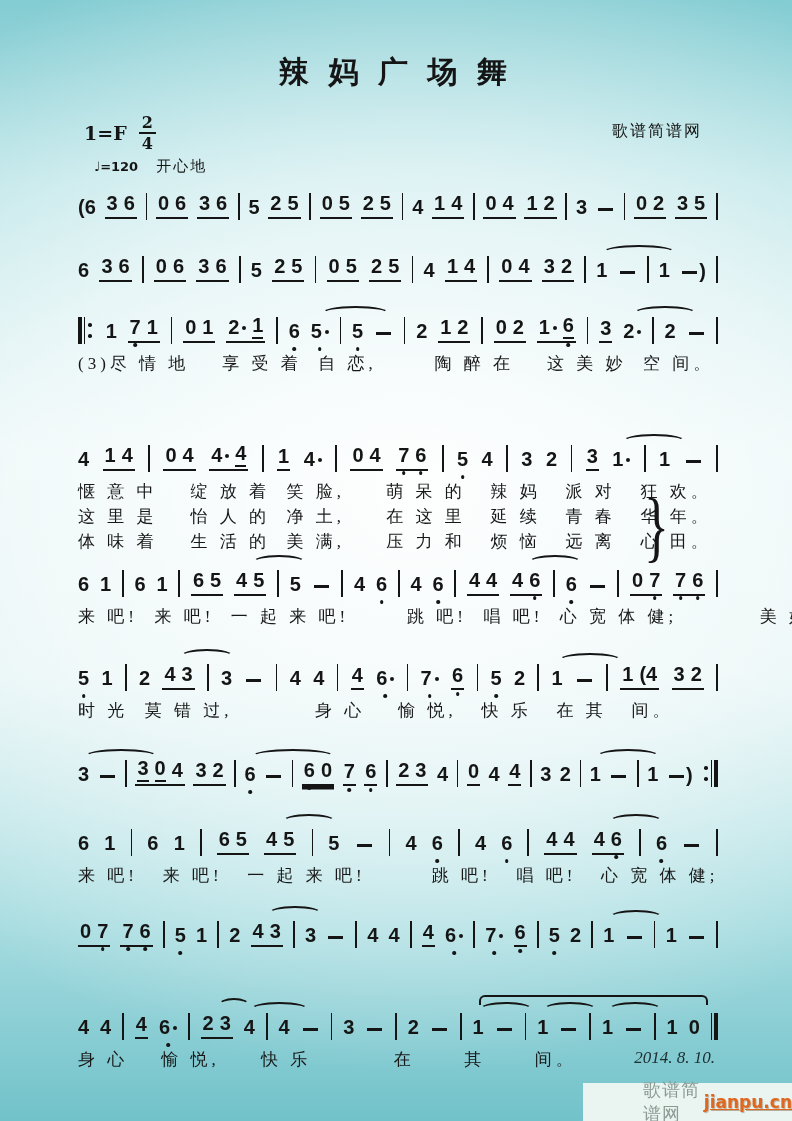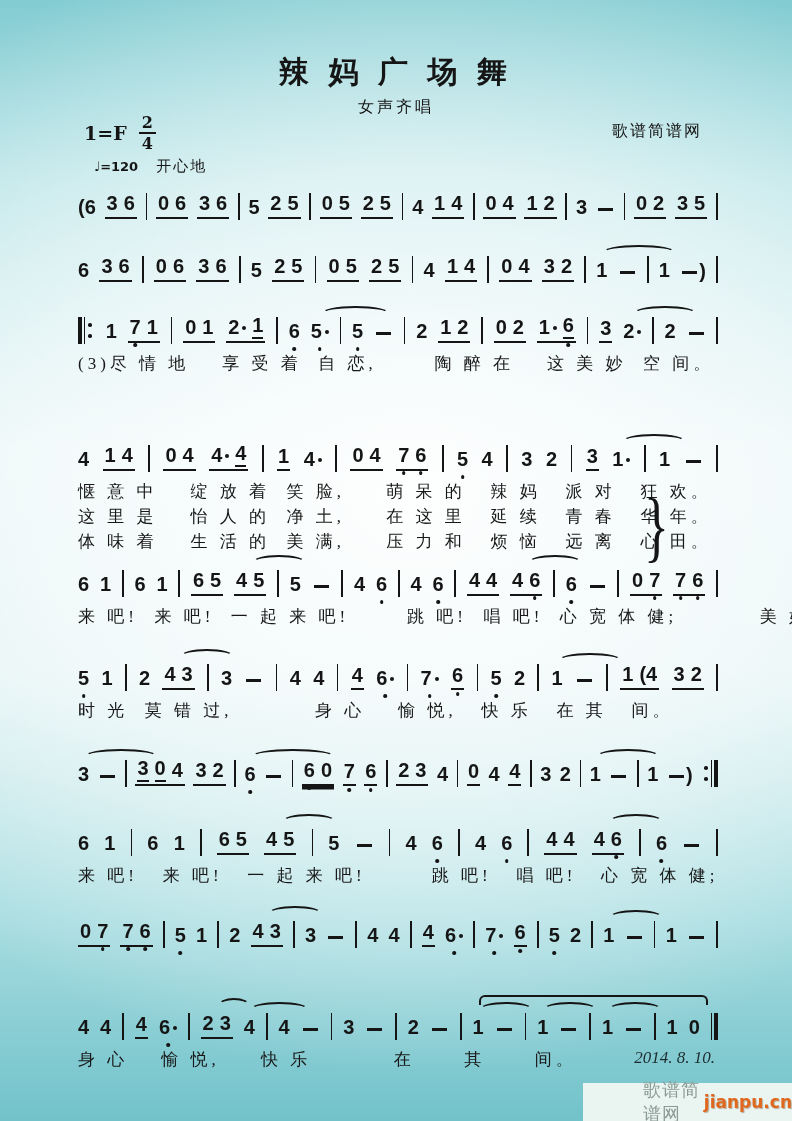--- a/index.html
+++ b/index.html
@@ -60,28 +60,27 @@
     line-height:25px;margin-top:7px;color:#181818;}
   .lyric + .lyric{margin-top:0;}
   .brace{position:absolute;left:566px;top:40px;font:400 52px "Liberation Serif",serif;
     transform:scaleY(1.5);transform-origin:top;}
   
   .date{position:absolute;top:1048px;right:77px;font:italic 17px "Liberation Serif",serif;color:#1d2e30;}
   .wmbox{position:absolute;left:583px;top:1083px;width:209px;height:38px;
     background:#eaf5f1;display:flex;align-items:center;}
   .wmsite{font:18px "Liberation Serif",serif;color:#8b9b94;margin-left:60px;letter-spacing:1px;}
   .wmdomain{font:700 17px "DejaVu Sans",sans-serif;color:#e0671e;
-    text-shadow:1px 1px 1px rgba(90,40,0,.35);}
+    text-shadow:1px 1px 1px rgba(90,40,0,.35);text-decoration:underline;}
 </style>
 </head>
 <body>
 
 <div class="page">
   <div class="title">辣 妈 广 场 舞</div>
-  <div class="subtitle">女声齐唱</div>
   <div class="keysig">
     <span>1=F</span>
     <span class="timesig">
       <span class="tnum">2</span>
       <span class="tden">4</span>
     </span>
   </div>
   <div class="composer">歌谱简谱网</div>
   <div class="tempo">
     <span class="bpm">♩=120</span>

